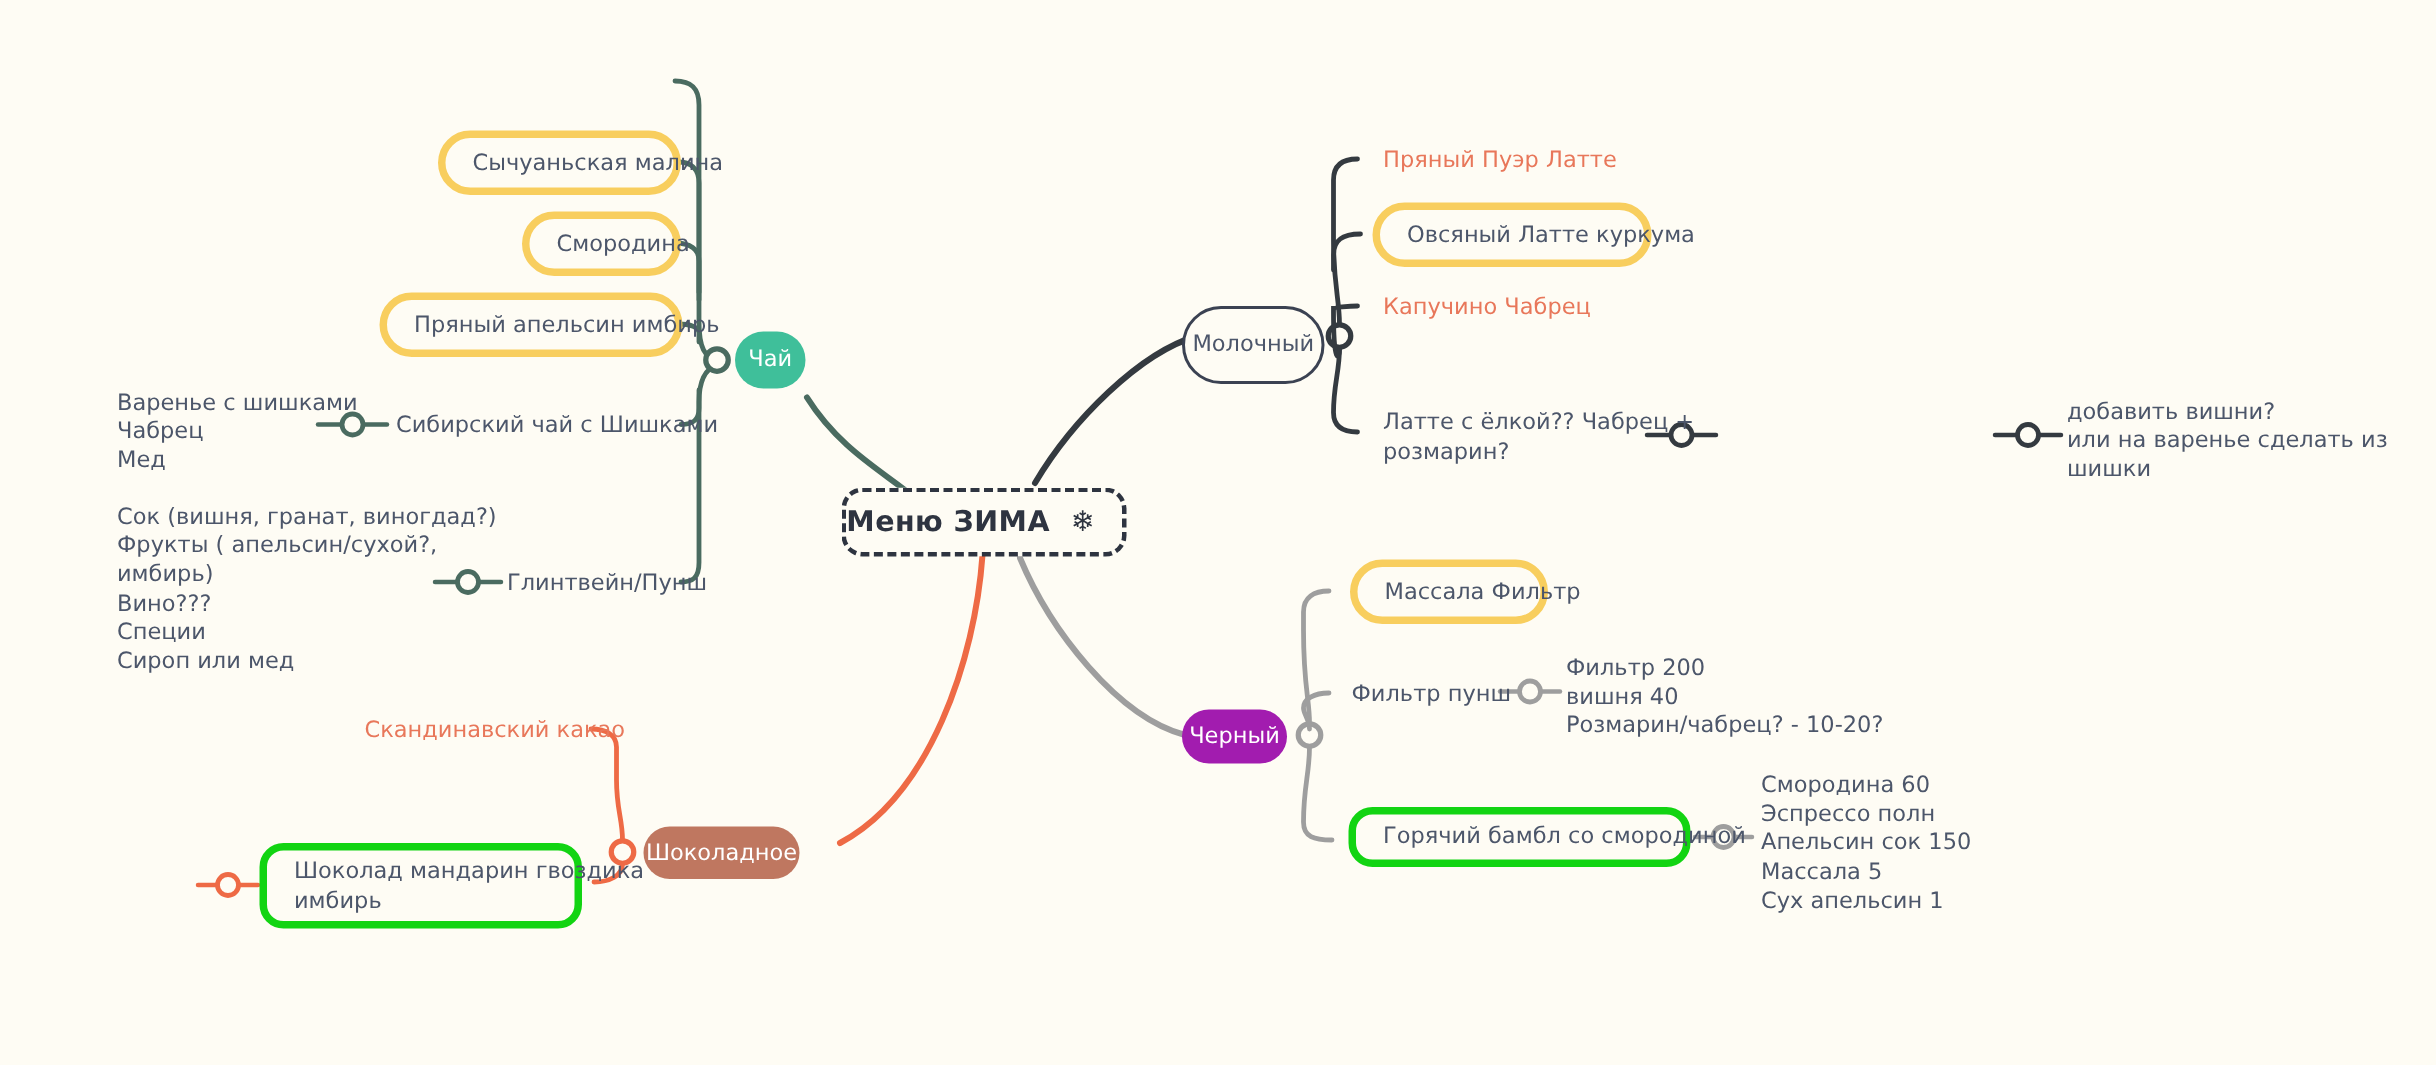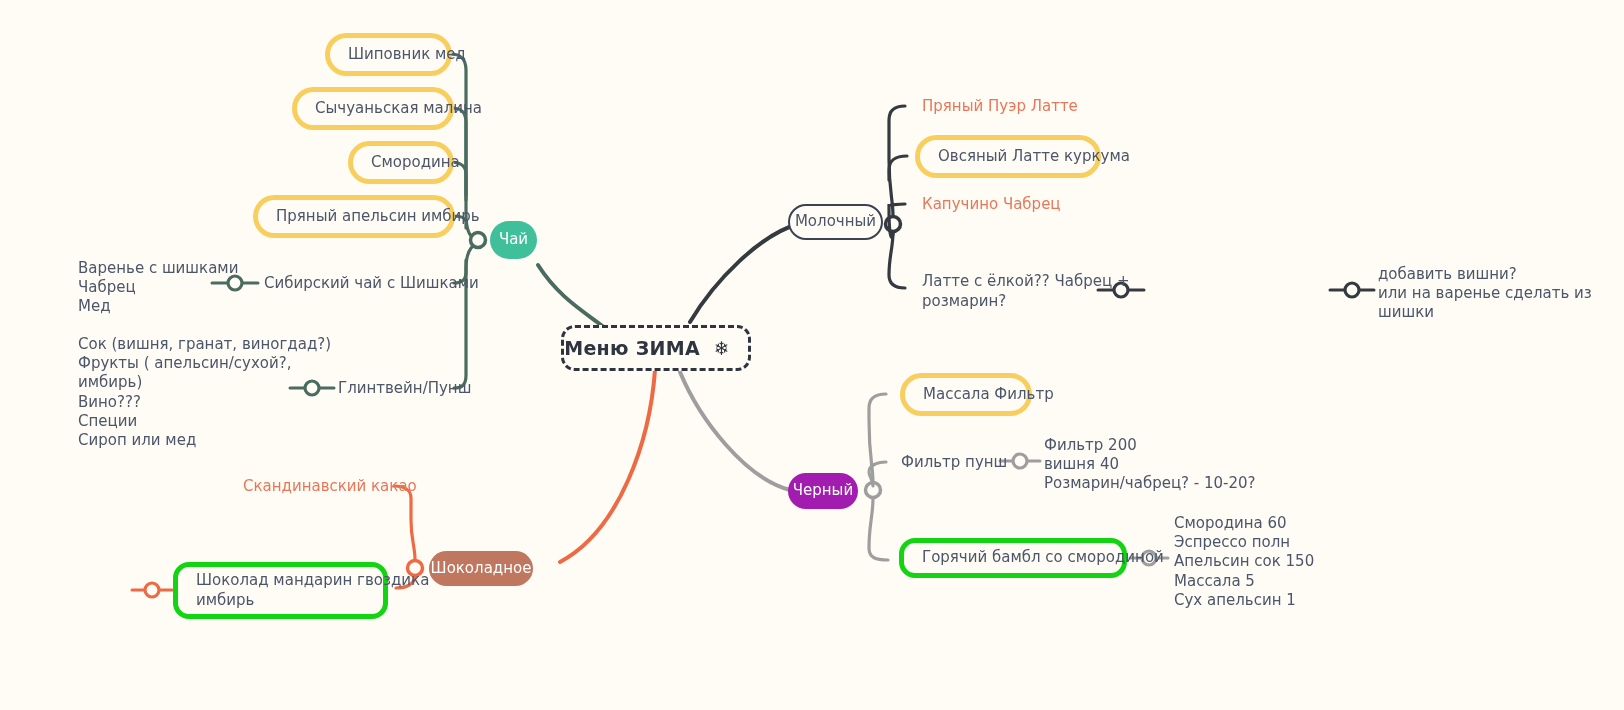--- a/index.html
+++ b/index.html
@@ -145,23 +145,20 @@
   </svg>
 
   <div class="node root" style="left:561px; top:325px; width:190px; height:46px;">
     <span>Меню ЗИМА  ❄</span>
   </div>
 
   <div class="node cap cap-tea" style="left:490px; top:221px; width:47px; height:38px;">
     <span>Чай</span>
   </div>
 
-  <div class="node box box-yellow" style="left:325px; top:33px; width:127px; height:43px;">
-    <span>Шиповник мед</span>
-  </div>
   <div class="node box box-yellow" style="left:292px; top:87px; width:162px; height:43px;">
     <span>Сычуаньская малина</span>
   </div>
   <div class="node box box-yellow" style="left:348px; top:141px; width:106px; height:43px;">
     <span>Смородина</span>
   </div>
   <div class="node box box-yellow" style="left:253px; top:195px; width:202px; height:43px;">
     <span>Пряный апельсин имбирь</span>
   </div>
   <div class="node leaf" style="left:264px; top:274px;">
@@ -174,21 +171,21 @@
   <div class="note" style="left:78px; top:259px;">Варенье с шишками
 Чабрец
 Мед</div>
   <div class="note" style="left:78px; top:335px;">Сок (вишня, гранат, виногдад?)
 Фрукты ( апельсин/сухой?,
 имбирь)
 Вино???
 Специи
 Сироп или мед</div>
 
-  <div class="node cap cap-milk" style="left:788px; top:204px; width:95px; height:36px;">
+  <div class="node cap cap-milk" style="left:788px; top:204px; width:95px; height:52px;">
     <span>Молочный</span>
   </div>
 
   <div class="node leaf leaf-orange" style="left:922px; top:97px;">
     <span>Пряный Пуэр Латте</span>
   </div>
   <div class="node box box-yellow" style="left:915px; top:135px; width:186px; height:43px;">
     <span>Овсяный Латте куркума</span>
   </div>
   <div class="node leaf leaf-orange" style="left:922px; top:195px;">

